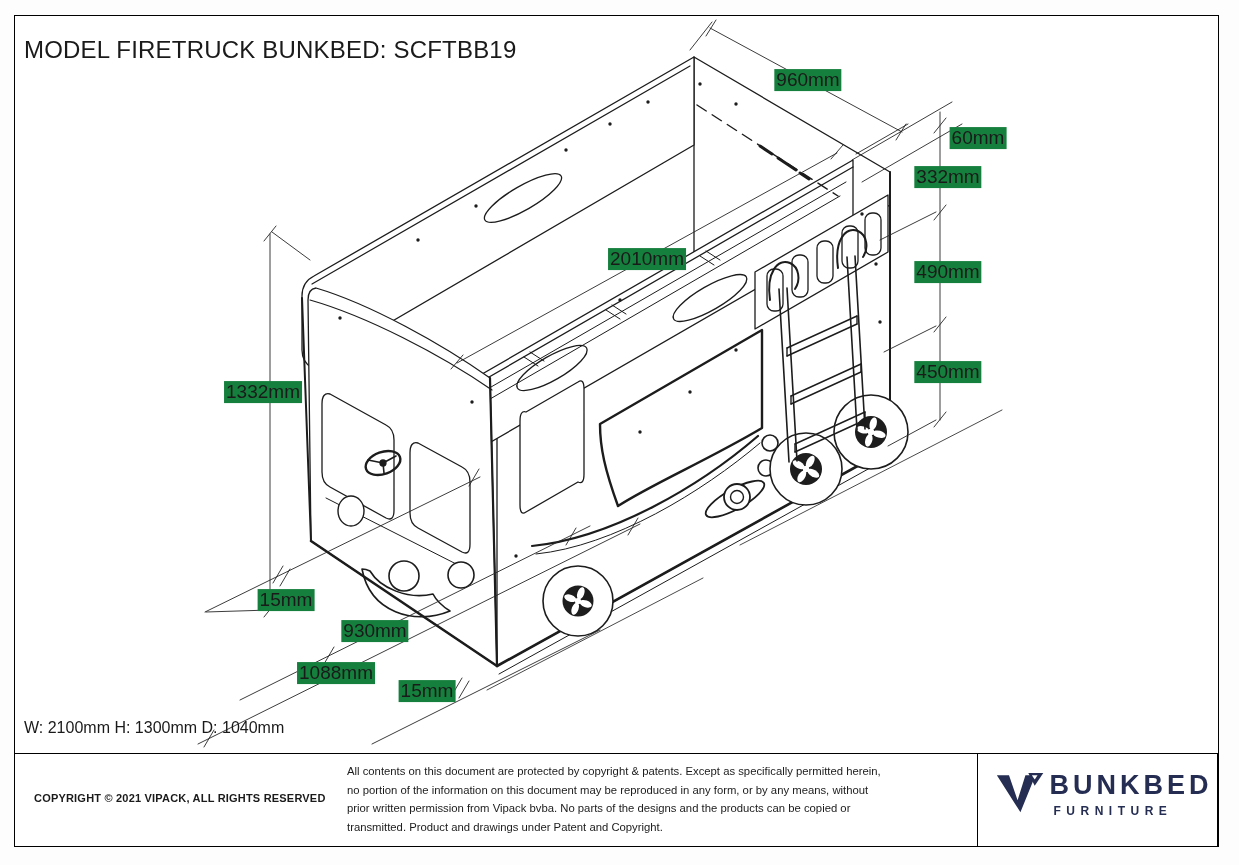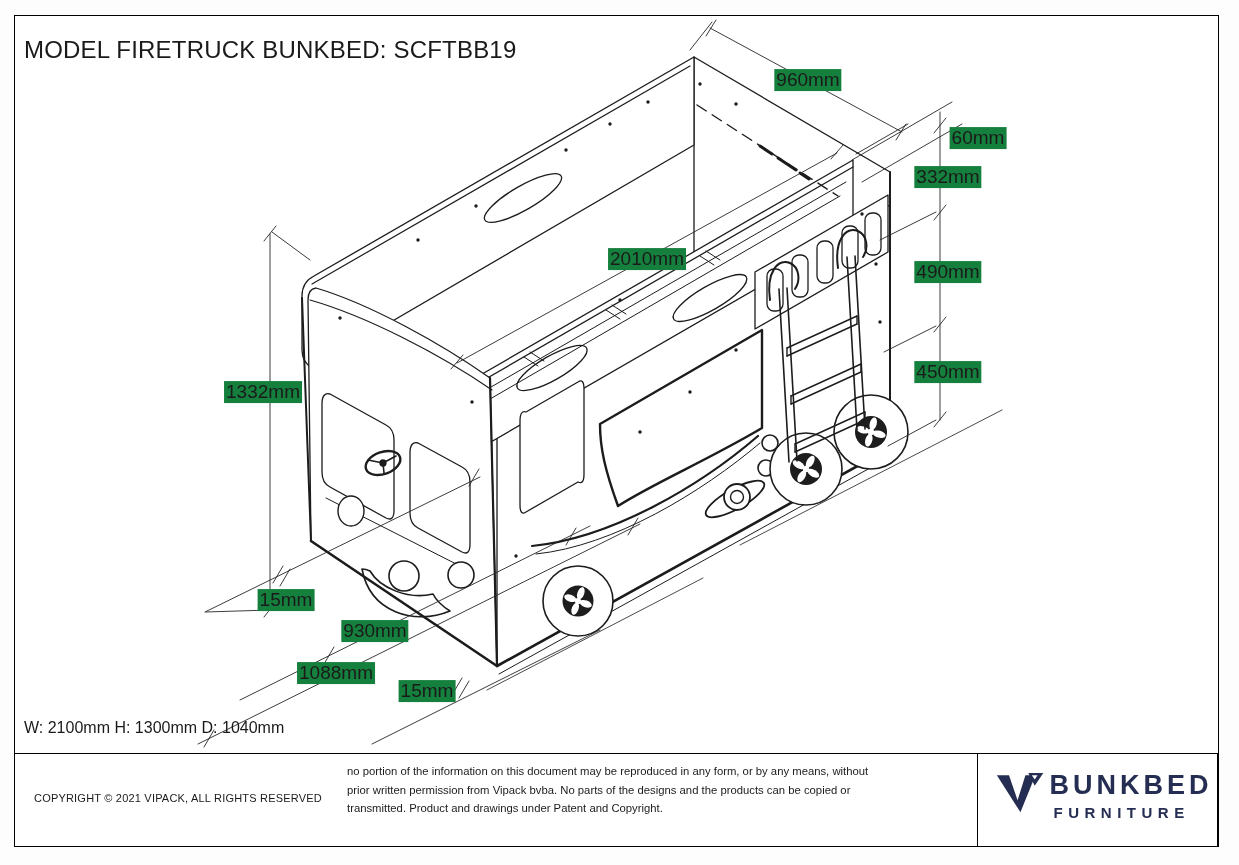--- a/index.html
+++ b/index.html
@@ -3,26 +3,26 @@
 <meta charset="utf-8">
 <style>
   html,body{margin:0;padding:0;background:#fdfdfd;}
   body{width:1239px;height:865px;position:relative;font-family:"Liberation Sans",sans-serif;color:#1a1a1a;overflow:hidden;}
   .sheet{position:absolute;left:14px;top:15px;width:1203px;height:830px;border:1.6px solid #000;background:#fff;}
   .art{position:absolute;left:0;top:0;width:1239px;height:865px;pointer-events:none;}
   .page-title{position:absolute;left:24px;top:36px;font-size:24px;letter-spacing:.2px;white-space:nowrap;}
   .overall-dims{position:absolute;left:24px;top:719px;font-size:16px;white-space:nowrap;}
   .dimlabel{position:absolute;transform:translate(-50%,-50%);font-size:19px;background:#15803d;padding:0 2px;white-space:nowrap;line-height:1.15;}
   .footer{position:absolute;left:14px;top:753px;width:1203.5px;height:94px;border-top:1.6px solid #000;border-left:1.6px solid #000;border-right:1.6px solid #000;border-bottom:1.6px solid #000;background:#fff;box-sizing:border-box;}
-  .copyright{position:absolute;left:19px;top:38px;font-size:11px;font-weight:normal;letter-spacing:.2px;white-space:nowrap;}
+  .copyright{position:absolute;left:19px;top:38px;font-size:11px;font-weight:bold;letter-spacing:.2px;white-space:nowrap;}
   .legal{position:absolute;left:332px;top:8px;font-size:11.3px;line-height:18.5px;color:#1b1b1b;}
   .logocell{position:absolute;right:0;top:0;width:240px;height:100%;border-left:1.6px solid #000;box-sizing:border-box;}
   .logomark{position:absolute;left:16px;top:12px;width:50px;height:54px;}
   .logoname{position:absolute;left:72px;top:16px;font-size:27px;font-weight:bold;letter-spacing:4px;color:#252e52;white-space:nowrap;}
-  .logosub{position:absolute;left:76px;top:50px;font-size:15px;font-weight:bold;letter-spacing:5.5px;color:#252e52;white-space:nowrap;}
+  .logosub{position:absolute;left:76px;top:50px;font-size:12px;font-weight:bold;letter-spacing:5.5px;color:#252e52;white-space:nowrap;}
 </style>
 </head>
 <body>
 
 <div class="sheet"></div>
 
 <div class="page-title">MODEL FIRETRUCK BUNKBED: SCFTBB19</div>
 
 <svg class="art" viewBox="0 0 1239 865">
   <g stroke="#1c1c1c" fill="none" stroke-width="1.3" stroke-linecap="round" stroke-linejoin="round">
@@ -194,20 +194,21 @@
 <div class="dimlabel" style="left:286px;top:600px">15mm</div>
 <div class="dimlabel" style="left:375px;top:631px">930mm</div>
 <div class="dimlabel" style="left:336px;top:673px">1088mm</div>
 <div class="dimlabel" style="left:427px;top:691px">15mm</div>
 
 <div class="overall-dims">W: 2100mm H: 1300mm D: 1040mm</div>
 
 <div class="footer">
   <div class="copyright">COPYRIGHT  © 2021 VIPACK, ALL RIGHTS RESERVED</div>
   <div class="legal">
+    <div>All contents on this document are protected by copyright &amp; patents. Except as specifically permitted herein,</div>
     <div>no portion of the information on this document may be reproduced in any form, or by any means, without</div>
     <div>prior written permission from Vipack bvba. No parts of the designs and the products can be copied or</div>
     <div>transmitted. Product and drawings under Patent and Copyright.</div>
   </div>
   <div class="logocell">
     <svg class="logomark" viewBox="0 0 70 62">
       <g fill="#252e52">
         <path d="M4,6 L21,6 L33,41 L44,6 L58,6 L37,58 Z"></path>
         <path d="M48,3 L69,3 L57,21 Z"></path>
       </g>

